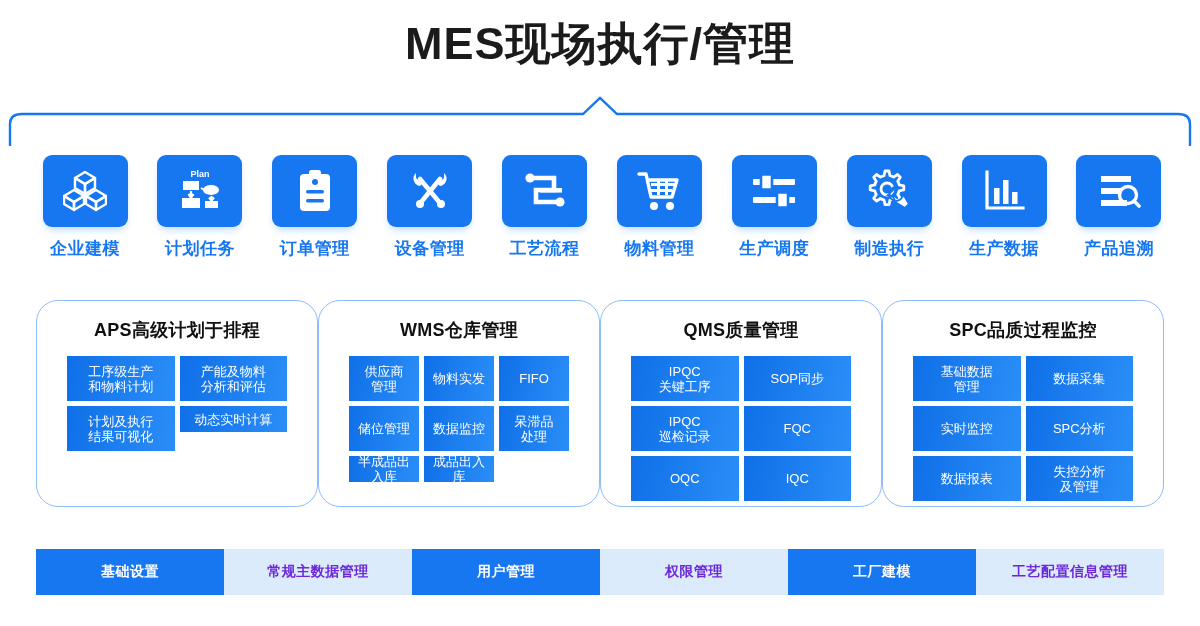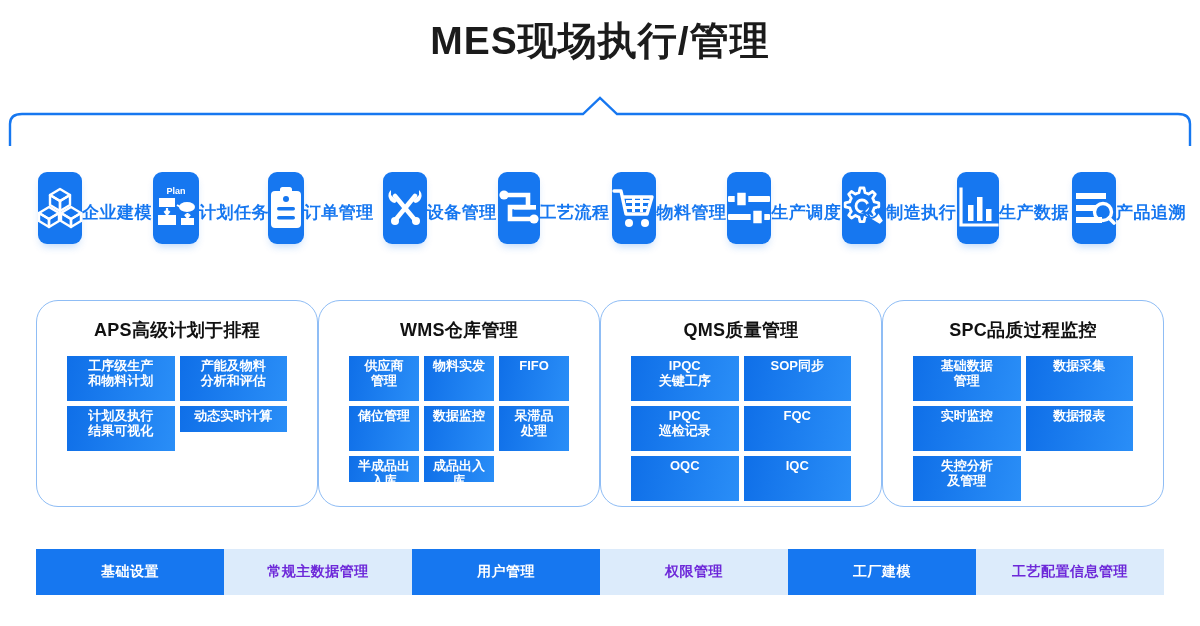--- a/index.html
+++ b/index.html
@@ -8,35 +8,35 @@
     background: #ffffff;
     font-family: "Liberation Sans", "DejaVu Sans", sans-serif;
     overflow: hidden;
   }
   .page { position: relative; width: 1200px; height: 626px; background:#fff; }
 
   
   .title {
     position: absolute; left: 0; top: 14px; width: 1200px;
     text-align: center;
-    font-size: 39px; font-weight: bold; color: #1b1b1b;
+    font-size: 45px; font-weight: bold; color: #1b1b1b;
     letter-spacing: 1px;
   }
 
   
   .bracket { position: absolute; left: 8px; top: 96px; width: 1184px; height: 50px; }
 
   
   .icon-row {
     position: absolute; left: 38px; top: 155px;
     width: 1128px; height: 105px;
     display: flex; justify-content: space-between;
   }
   .icon-cell {
-    width: 94px; display: flex; flex-direction: row; align-items: center;
+    width: 94px; display: flex; flex-direction: column; align-items: center;
   }
   .icon-tile {
     width: 85px; height: 72px; border-radius: 9px;
     background: #1677f0;
     display: flex; align-items: center; justify-content: center;
     box-shadow: 0 5px 9px -3px rgba(22,119,240,0.30);
   }
   .icon-tile svg { display: block; }
   .icon-label {
     margin-top: 10px; font-size: 17px; font-weight: bold; color: #1677f0;
@@ -61,22 +61,22 @@
   }
   .grid {
     margin-top: 14px; width: 220px;
     display: flex; flex-wrap: wrap; gap: 5px;
   }
   .grid.cols2 .cell { width: 107.5px; }
   .grid.cols3 .cell { width: 70px; }
   .cell {
     height: 45px;
     background: linear-gradient(100deg, #0f6fe8 0%, #2a8ef7 100%);
-    color: #fff; font-size: 13px; line-height: 15px; font-weight: bold;
-    display: flex; justify-content: center;
+    color: #fff; font-size: 13px; line-height: 15px; font-weight: normal;
+    display: flex; align-items: center; justify-content: center;
     text-align: center; padding: 2px 3px;
   }
   .cell.wide { width: 220px; height: 26px; }
   .cell.half { width: 107.5px; height: 26px; }
   .cell .txt { white-space: pre-line; }
 
   
   .bottom-bar {
     position: absolute; left: 36px; top: 549px;
     width: 1128px; height: 46px;
@@ -337,20 +337,23 @@
             <span class="txt">基础数据
 管理</span>
           </div>
         <div class="cell">
             <span class="txt">数据采集</span>
           </div>
         <div class="cell">
             <span class="txt">实时监控</span>
           </div>
         <div class="cell">
+            <span class="txt">SPC分析</span>
+          </div>
+        <div class="cell">
             <span class="txt">数据报表</span>
           </div>
         <div class="cell">
             <span class="txt">失控分析
 及管理</span>
           </div>
       </div>
     </div>
 
   </div>

